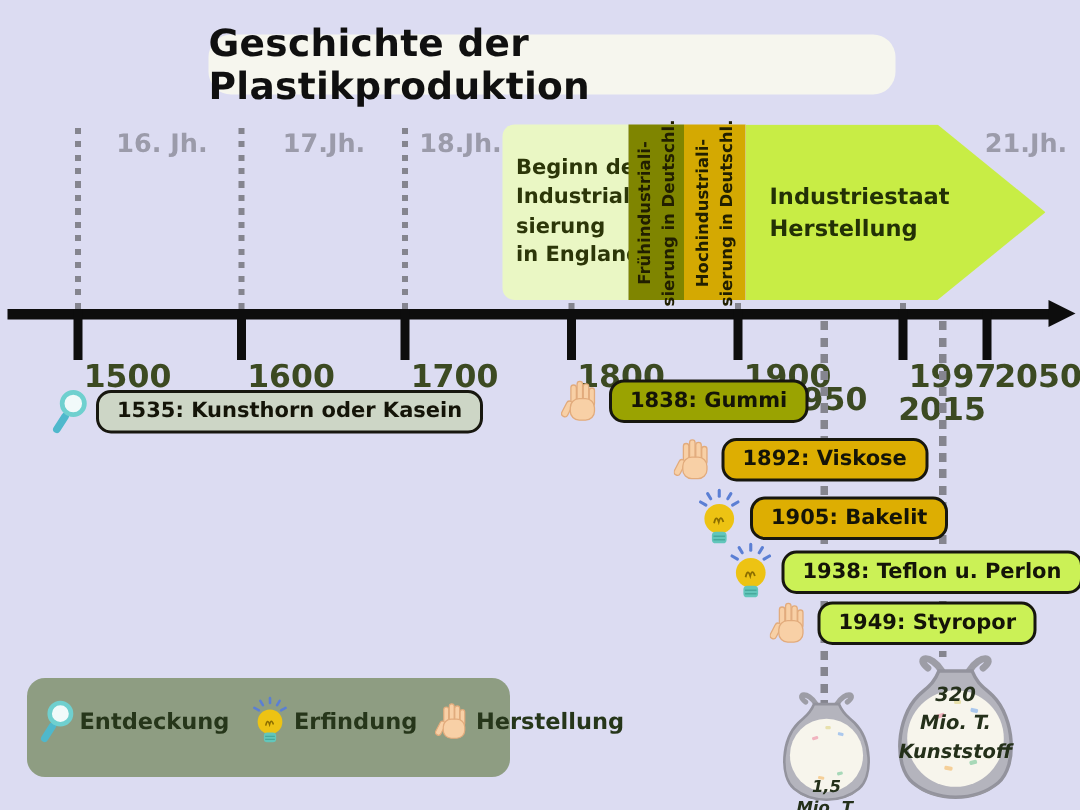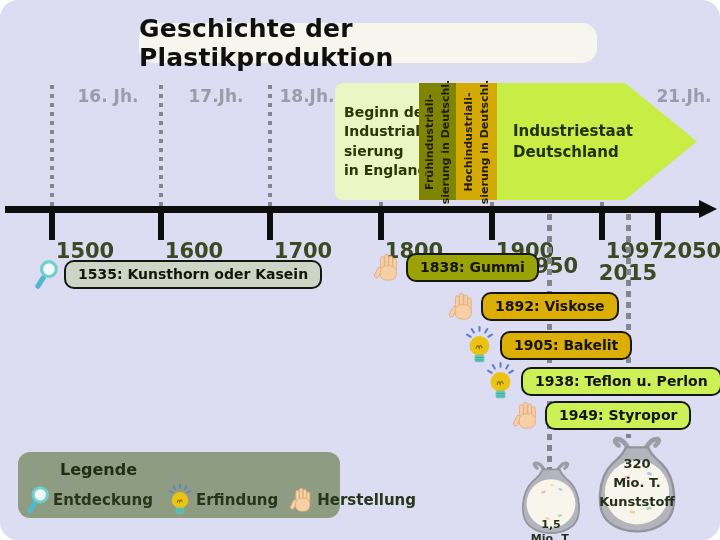--- a/index.html
+++ b/index.html
@@ -1,20 +1,19 @@
 <!DOCTYPE html>
 <html style="--page-bg: #dcdcf2; --title-bg: #f6f6ee; --axis: #0d0d0d; --year-label: #3c4a22; --century-label: #9b9baa; --dotted-line: #85858f; --banner-seg1-bg: #eaf7c4; --banner-seg2-bg: #7f8500; --banner-seg3-bg: #d4a902; --banner-seg4-bg: #c8ed45; --badge-1535-bg: #cdd6c6; --badge-olive: #9aa301; --badge-gold: #ddae02; --badge-green: #cbf156; --legend-bg: #8e9d82; --sack-gray: #b4b4bd;"><head>
 <meta charset="utf-8">
 <style>
   html,body { margin:0; padding:0; }
   body { font-family: "DejaVu Sans", "Liberation Sans", sans-serif; }
   .stage {
     position:relative; width:720px; height:540px; overflow:hidden;
     background: var(--page-bg, #dcdcf2);
-    border-radius: 18px;
   }
   
   .title-box {
     position:absolute; left:139px; top:23px; width:458px; height:40px;
     background: var(--title-bg, #f6f6ee); border-radius:15px;
     display:flex; align-items:center; justify-content:center;
     font-size:25px; font-weight:700; color:#101010; letter-spacing:.2px;
   }
   
   .century { position:absolute; width:80px; top:86px; text-align:center;
@@ -59,21 +58,21 @@
   .badge--gold  { background: var(--badge-gold,#ddae02); }
   .badge--green { background: var(--badge-green,#cbf156); }
   
   .legend { position:absolute; left:18px; top:452px; width:322px; height:66px;
     background: var(--legend-bg,#8e9d82); border-radius:12px; padding:8px 0 0 0; box-sizing:border-box; }
   .legend-title { margin-left:42px; font-size:16px; font-weight:700; color:#1f2e12; }
   .legend-row { display:flex; align-items:center; margin:4px 8px 0 8px; }
   .legend-item { display:flex; align-items:center; gap:3px; }
   .legend-label { font-size:15px; font-weight:600; color:#26361a; }
   
-  .sack { position:absolute; }
+  .sack { position:absolute;font-style:italic; }
   .sack svg { display:block; width:100%; height:100%; }
   .sack-label { position:absolute; left:0; right:0; text-align:center;
     font-weight:700; color:#24301a; white-space:pre-line; }
   .sack--small .sack-label { top:38%; font-size:11px; line-height:1.3;margin-top:29px; }
   .sack--large .sack-label { top:21%; font-size:13px; line-height:1.45; }
 </style>
 </head>
 <body>
 
 <svg width="0" height="0" style="position:absolute" aria-hidden="true">
@@ -150,21 +149,21 @@
     <div class="seg seg2">
       <div class="vtext">Frühindustriali-
 sierung in Deutschl.</div>
     </div>
     <div class="seg seg3">
       <div class="vtext">Hochindustriali-
 sierung in Deutschl.</div>
     </div>
     <div class="seg seg4">
       <div class="seg4-text">Industriestaat
-Deutschland</div>
+Herstellung</div>
     </div>
   </div>
 
   <div class="axis-line"></div>
   <div class="axis-arrow"></div>
   <div class="tick" style="left:49px"></div>
   <div class="tick" style="left:158px"></div>
   <div class="tick" style="left:267px"></div>
   <div class="tick" style="left:378px"></div>
   <div class="tick" style="left:489px"></div>
@@ -220,21 +219,20 @@
   </div>
 
   <div class="event" style="left:513px;top:398px">
     <svg class="icon" width="27" height="34">
         <use href="#sym-hand"></use>
       </svg>
     <span class="badge badge--green">1949: Styropor</span>
   </div>
 
   <div class="legend">
-    <div class="legend-title">Legende</div>
     <div class="legend-row">
       <div class="legend-item">
         <svg class="icon" width="24" height="30">
             <use href="#sym-magnifier"></use>
           </svg>
         <span class="legend-label">Entdeckung</span>
       </div>
       <div class="legend-item" style="margin-left:14px">
         <svg class="icon" width="26" height="33">
             <use href="#sym-bulb"></use>

